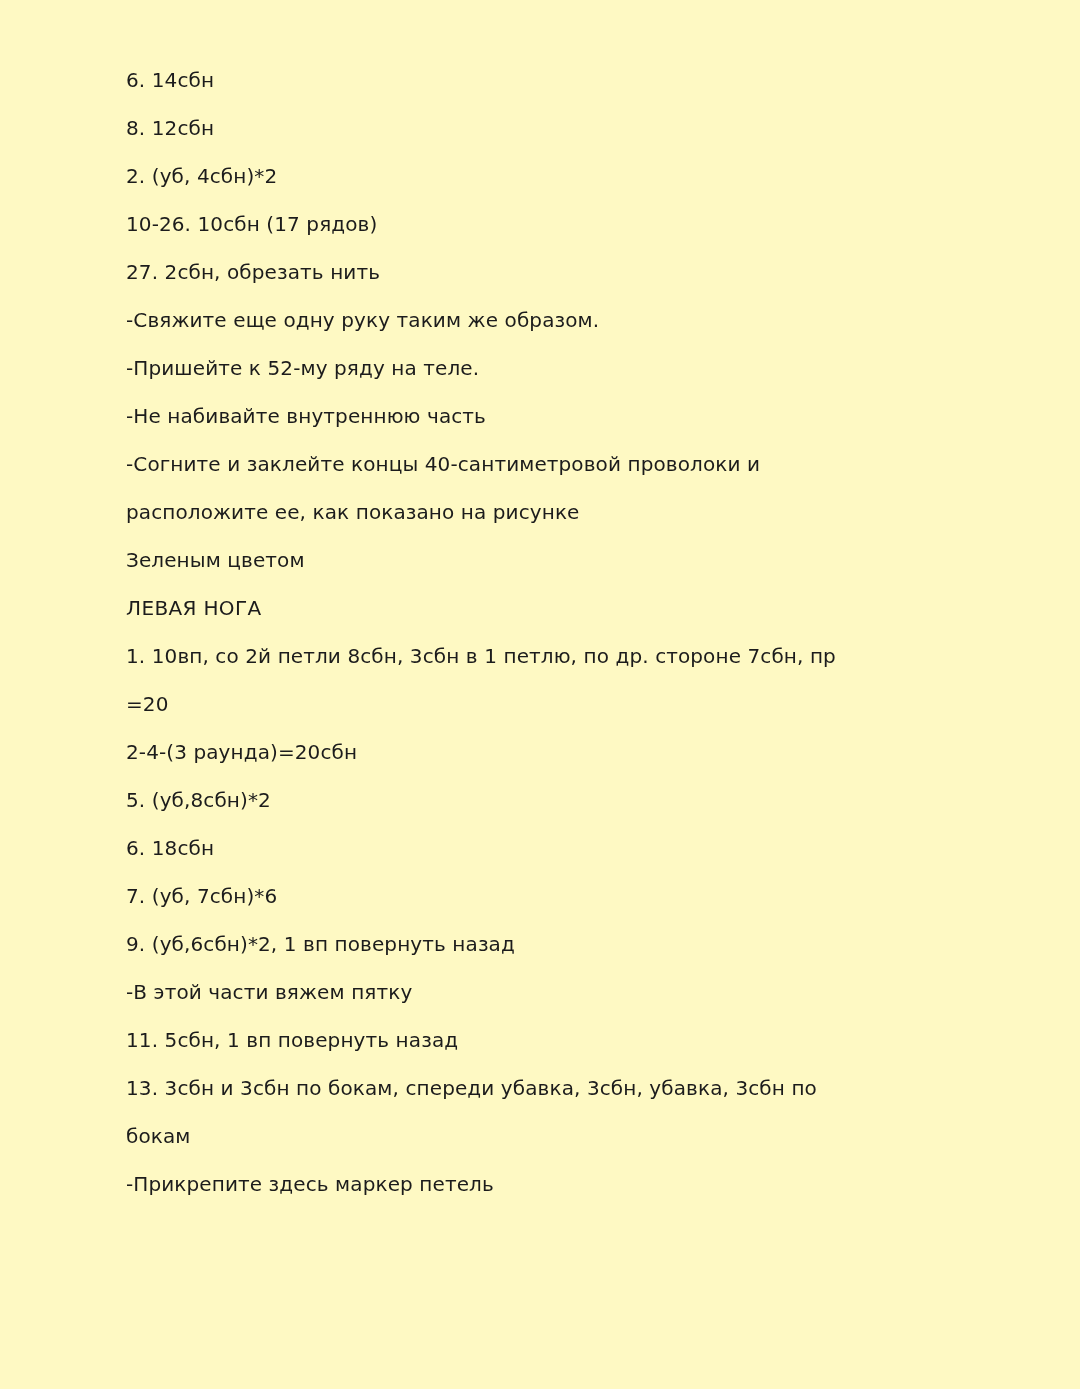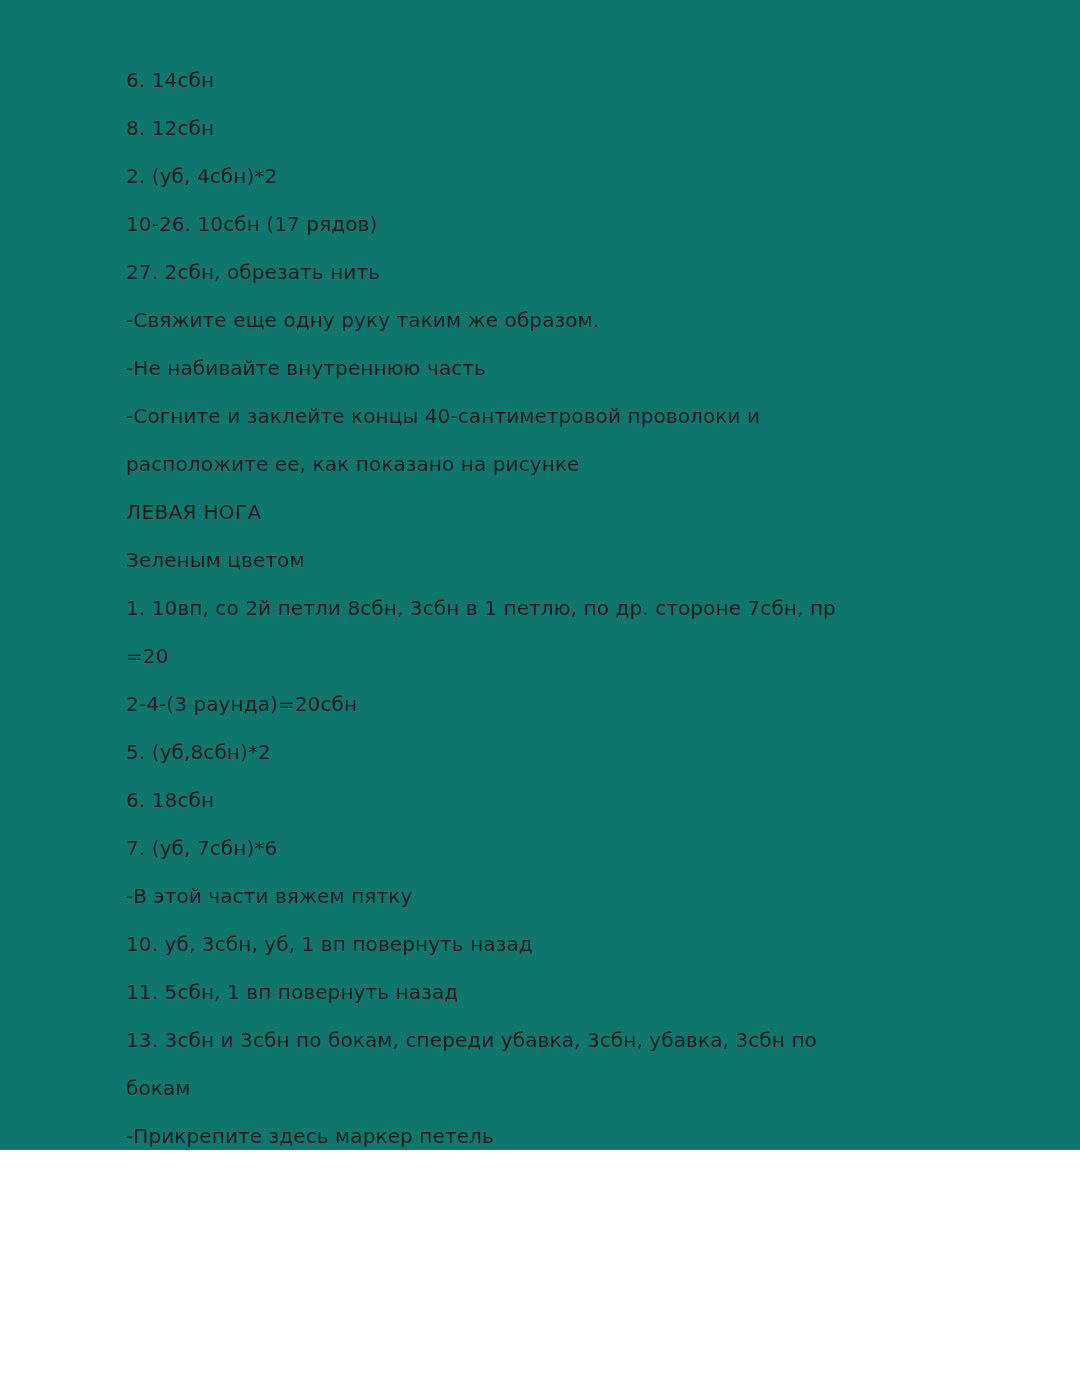--- a/index.html
+++ b/index.html
@@ -12,22 +12,22 @@
     width: 1080px;
     height: 1389px;
     overflow: hidden;
     font-family: "DejaVu Sans", "Liberation Sans", sans-serif;
     color: #1c1c1c;
     -webkit-font-smoothing: antialiased;
   }
   .page {
     position: relative;
     width: 1080px;
-    height: 1150px;
-    background: #0f766e;
+    height: 1389px;
+    background: #fef9c3;
     box-sizing: border-box;
   }
   .doc-body {
     position: absolute;
     left: 126px;
     top: 56px;
     width: 748px;
   }
   .doc-line {
     font-size: 20px;
@@ -50,28 +50,29 @@
 <body>
 
 <div class="page">
   <div class="doc-body" id="doc-body">
       <p class="doc-line">6. 14сбн</p>
       <p class="doc-line">8. 12сбн</p>
       <p class="doc-line">2. (уб, 4сбн)*2</p>
       <p class="doc-line">10-26. 10сбн (17 рядов)</p>
       <p class="doc-line">27. 2сбн, обрезать нить</p>
       <p class="doc-line">-Свяжите еще одну руку таким же образом.</p>
+      <p class="doc-line">-Пришейте к 52-му ряду на теле.</p>
       <p class="doc-line">-Не набивайте внутреннюю часть</p>
       <p class="doc-line wrapped">-Согните и заклейте концы 40-сантиметровой проволоки и расположите ее, как показано на рисунке</p>
+      <p class="doc-line">Зеленым цветом</p>
       <p class="doc-line heading">ЛЕВАЯ НОГА</p>
-      <p class="doc-line">Зеленым цветом</p>
       <p class="doc-line wrapped">1. 10вп, со 2й петли 8сбн, 3сбн в 1 петлю, по др. стороне 7сбн, пр =20</p>
       <p class="doc-line">2-4-(3 раунда)=20сбн</p>
       <p class="doc-line">5. (уб,8сбн)*2</p>
       <p class="doc-line">6. 18сбн</p>
       <p class="doc-line">7. (уб, 7сбн)*6</p>
+      <p class="doc-line">9. (уб,6сбн)*2, 1 вп повернуть назад</p>
       <p class="doc-line">-В этой части вяжем пятку</p>
-      <p class="doc-line">10. уб, 3сбн, уб, 1 вп повернуть назад</p>
       <p class="doc-line">11. 5сбн, 1 вп повернуть назад</p>
       <p class="doc-line wrapped">13. 3сбн и 3сбн по бокам, спереди убавка, 3сбн, убавка, 3сбн по бокам</p>
       <p class="doc-line">-Прикрепите здесь маркер петель</p>
     </div>
 </div>
 
 </body></html>

